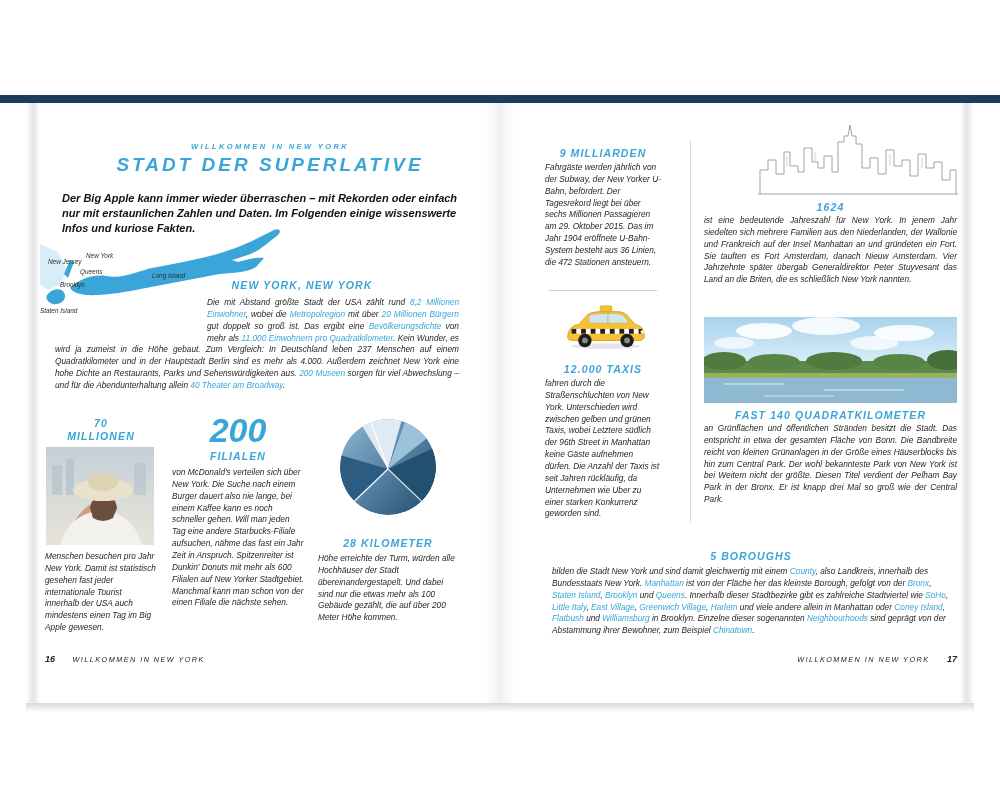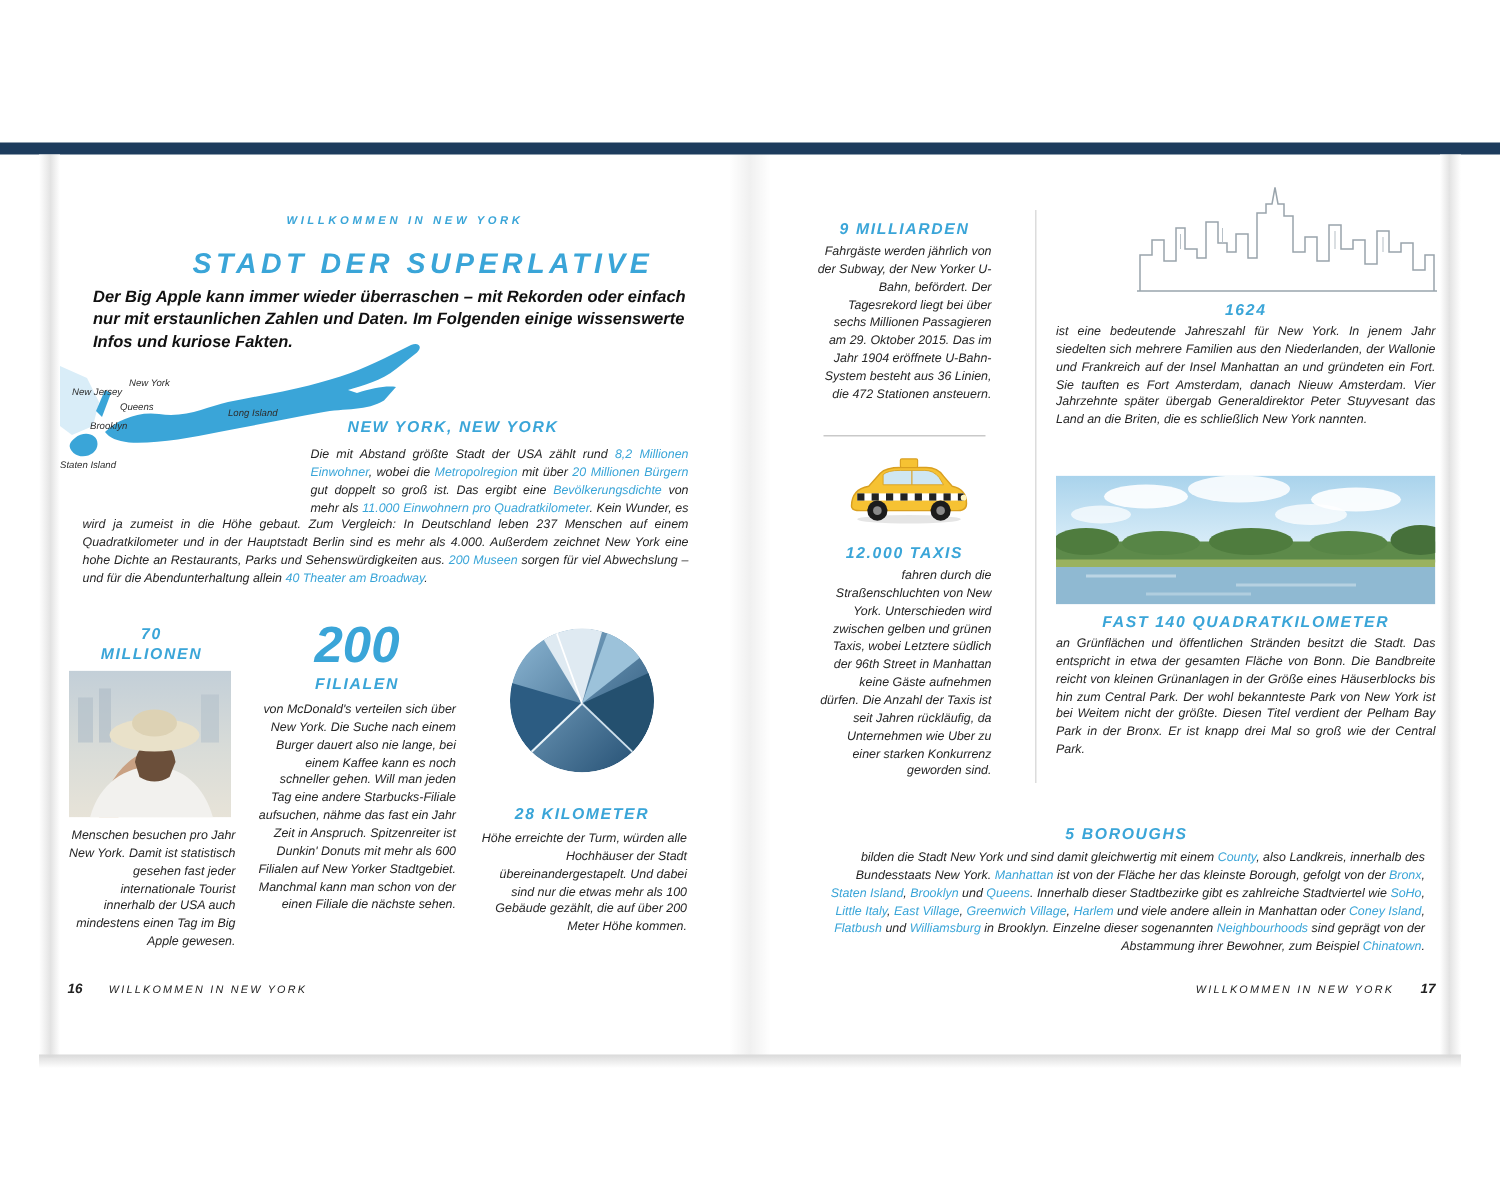--- a/index.html
+++ b/index.html
@@ -16,27 +16,27 @@
   .edge-l{left:26px;top:103px;width:14px;height:602px;
           background:linear-gradient(90deg,#ffffff, #e3e3e3 55%, #ffffff);}
   .edge-r{left:960px;top:103px;width:14px;height:602px;
           background:linear-gradient(90deg,#ffffff, #e3e3e3 45%, #ffffff);}
   .gutter{left:486px;top:103px;width:28px;height:602px;
           background:linear-gradient(90deg,rgba(0,0,0,0) 0%, rgba(0,0,0,0.06) 50%, rgba(0,0,0,0) 100%);}
   .book-bottom{left:26px;top:703px;width:948px;height:9px;
           background:linear-gradient(180deg,#d9d9d9, rgba(255,255,255,0));}
   
   .kicker{font-size:7.5px;font-weight:bold;letter-spacing:2.4px;color:var(--accent);text-align:center;}
-  .title{font-size:19px;font-weight:bold;letter-spacing:3px;color:var(--accent);text-align:center;margin:12px;}
+  .title{font-size:19px;font-weight:bold;letter-spacing:3px;color:var(--accent);text-align:center;margin:0;}
   .intro{font-size:11px;font-weight:bold;line-height:1.35;color:#111;text-align:left;margin:0;}
   .blue-h{font-size:10.5px;font-weight:bold;letter-spacing:1.1px;color:var(--accent);text-align:center;margin:0;}
   .blue-h.two-line{line-height:1.25;}
   .big-num{font-size:34px;font-weight:bold;color:var(--accent);text-align:center;line-height:1;margin:0;}
   .small-body{font-size:8.3px;line-height:1.43;color:#262626;margin:0;}
-  .center{text-align:right;}
+  .center{text-align:left;}
   .justify{text-align:justify;}
   .hl{color:var(--accent);}
   .wrapspacer{float:left;width:152px;height:40px;}
   .maplbl{font-size:6.4px;color:#2d2d2d;}
   .vline{width:1px;background:#dcdcdc;}
   .hline{height:1px;background:#c9c9c9;}
   .ftr{font-size:7.2px;letter-spacing:1.5px;color:#222;}
   .ftr .pg{font-weight:bold;font-size:9px;letter-spacing:0;}
   .ftr.right{text-align:right;}
   .ftr .gap-l{margin-left:14px;}

